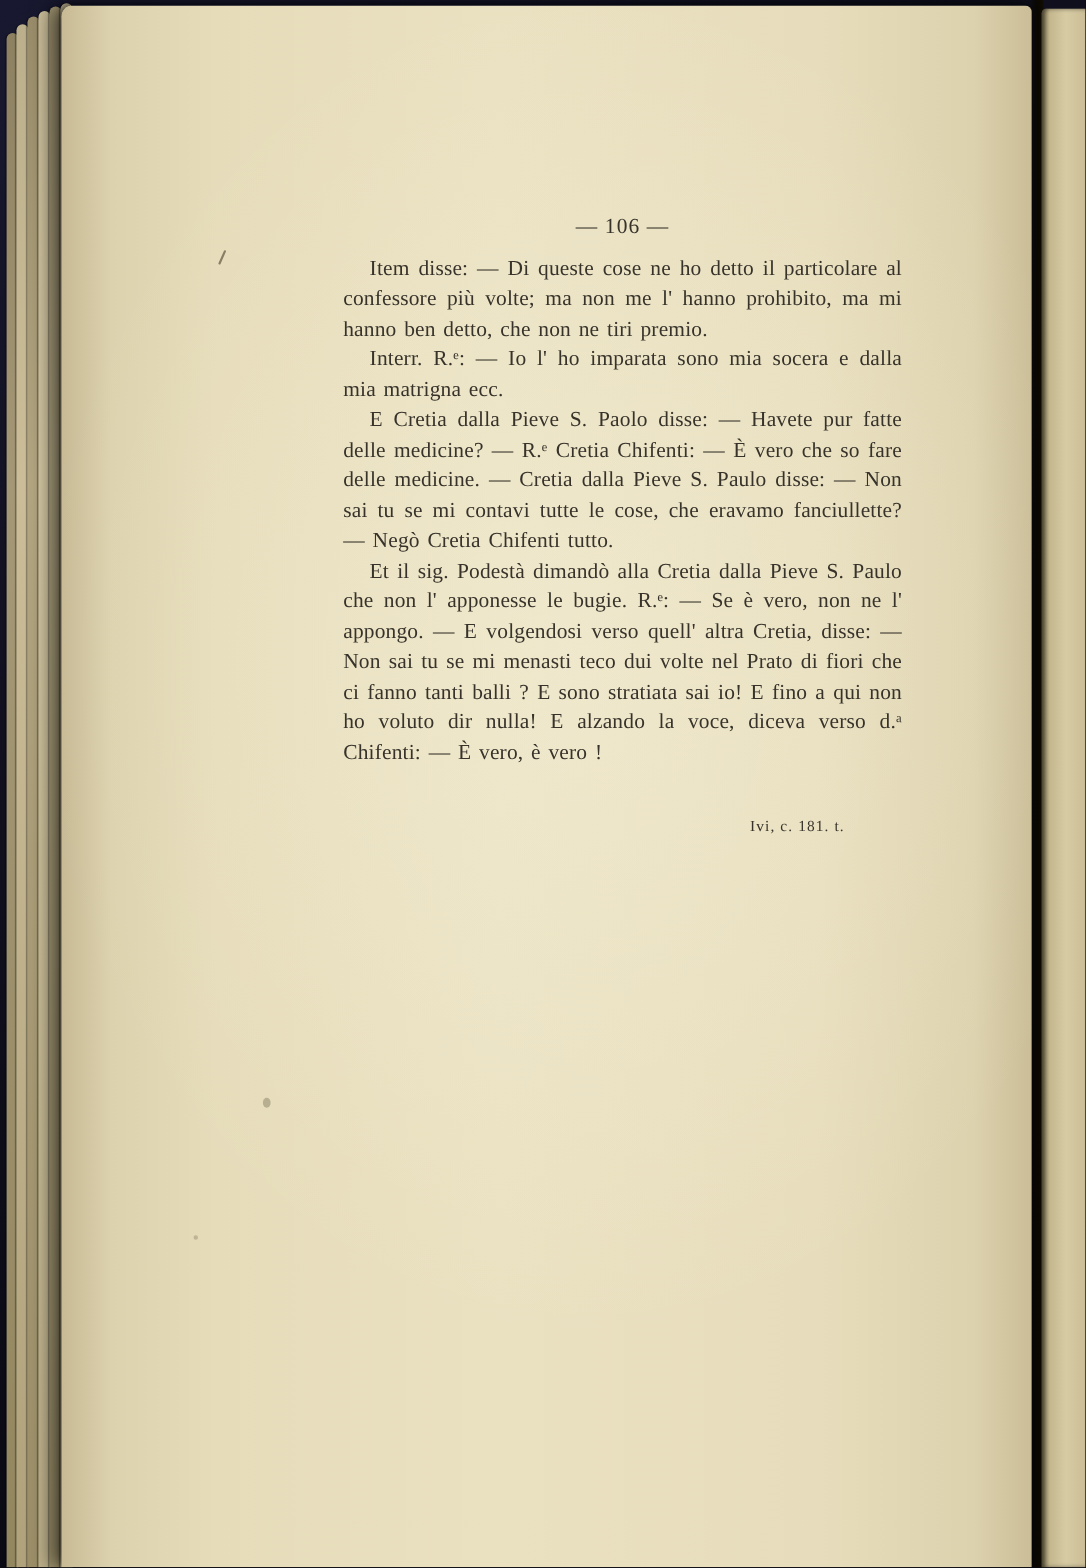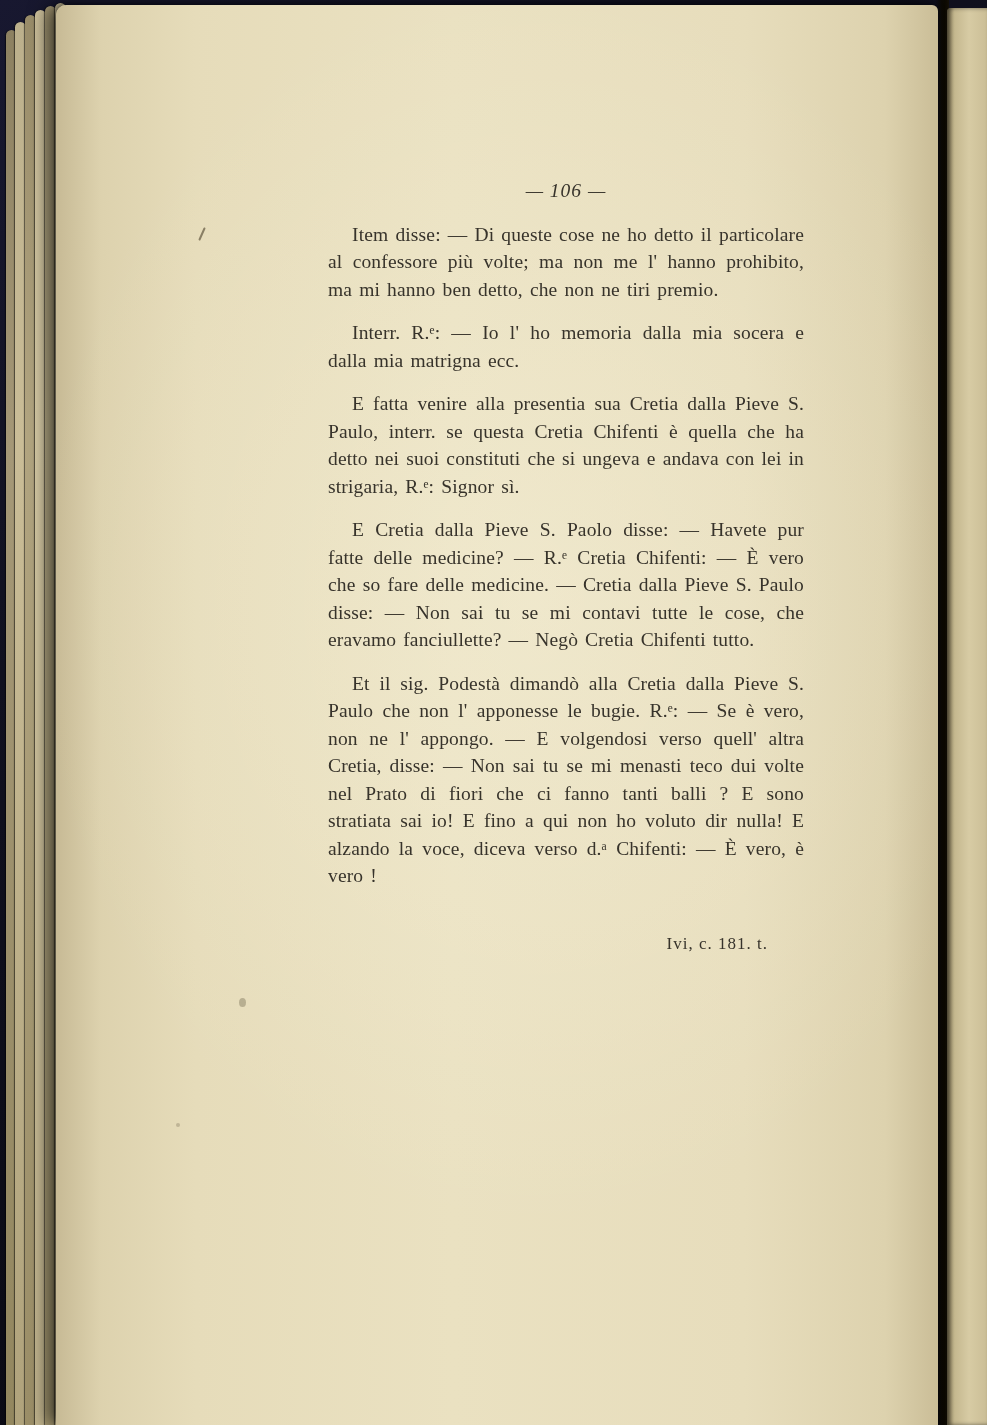--- a/index.html
+++ b/index.html
@@ -54,34 +54,33 @@
     position: absolute;
     left: 256px; top: 172px; width: 508px;
     color: #37332b;
     font-size: 19.5px;
     line-height: 27.5px;
     text-align: justify;
     letter-spacing: 0.15px;
   }
   .page-number {
     text-align: center;
-    margin: 0 0 10px 0;
+    margin: 16px 0 10px 0;
     letter-spacing: 1px;
-    font-style: italic;
   }
   .text-block p {
-    margin: 16px;
+    margin: 0;
     text-indent: 24px;
     word-spacing: 2px;
   }
   .citation {
     margin-top: 40px;
     text-align: right;
     padding-right: 52px;
-    font-size: 17px;
+    font-size: 14px;
     letter-spacing: 1px;
   }
 
   
   .speck { position: absolute; background: rgba(60,50,30,0.55); border-radius: 50%; }
   .speck-1 { left: 183px; top: 993px; width: 7px; height: 9px; opacity: .5; }
   .speck-2 { left: 145px; top: 222px; width: 2px; height: 14px; transform: rotate(24deg); border-radius: 2px; }
   .speck-3 { left: 120px; top: 1118px; width: 4px; height: 4px; opacity: .4; }
 </style>
 </head>
@@ -102,21 +101,20 @@
   <div class="next-page-edge"></div>
 
   <div class="book-page">
     <div class="speck speck-1"></div>
     <div class="speck speck-2"></div>
     <div class="speck speck-3"></div>
 
     <div class="text-block">
       <div class="page-number">— 106 —</div>
       <p>Item disse: — Di queste cose ne ho detto il particolare al confessore più volte; ma non me l' hanno prohibito, ma mi hanno ben detto, che non ne tiri premio.</p>
-      <p>Interr. R.ᵉ: — Io l' ho memoria dalla mia socera e dalla mia matrigna ecc.</p>
-      <p>E fatta venire alla presentia sua Cretia dalla Pieve S. Paulo, interr. se questa Cretia Chifenti è quella che ha detto nei suoi constituti che si ungeva e andava con lei in strigaria, R.ᵉ: Signor sì.</p>
+      <p>Interr. R.ᵉ: — Io l' ho imparata sono mia socera e dalla mia matrigna ecc.</p>
       <p>E Cretia dalla Pieve S. Paolo disse: — Havete pur fatte delle medicine? — R.ᵉ Cretia Chifenti: — È vero che so fare delle medicine. — Cretia dalla Pieve S. Paulo disse: — Non sai tu se mi contavi tutte le cose, che eravamo fanciullette? — Negò Cretia Chifenti tutto.</p>
       <p>Et il sig. Podestà dimandò alla Cretia dalla Pieve S. Paulo che non l' apponesse le bugie. R.ᵉ: — Se è vero, non ne l' appongo. — E volgendosi verso quell' altra Cretia, disse: — Non sai tu se mi menasti teco dui volte nel Prato di fiori che ci fanno tanti balli ? E sono stratiata sai io! E fino a qui non ho voluto dir nulla! E alzando la voce, diceva verso d.ᵃ Chifenti: — È vero, è vero !</p>
       <div class="citation">Ivi, c. 181. t.</div>
     </div>
   </div>
 
 </div>
 
 </body></html>

